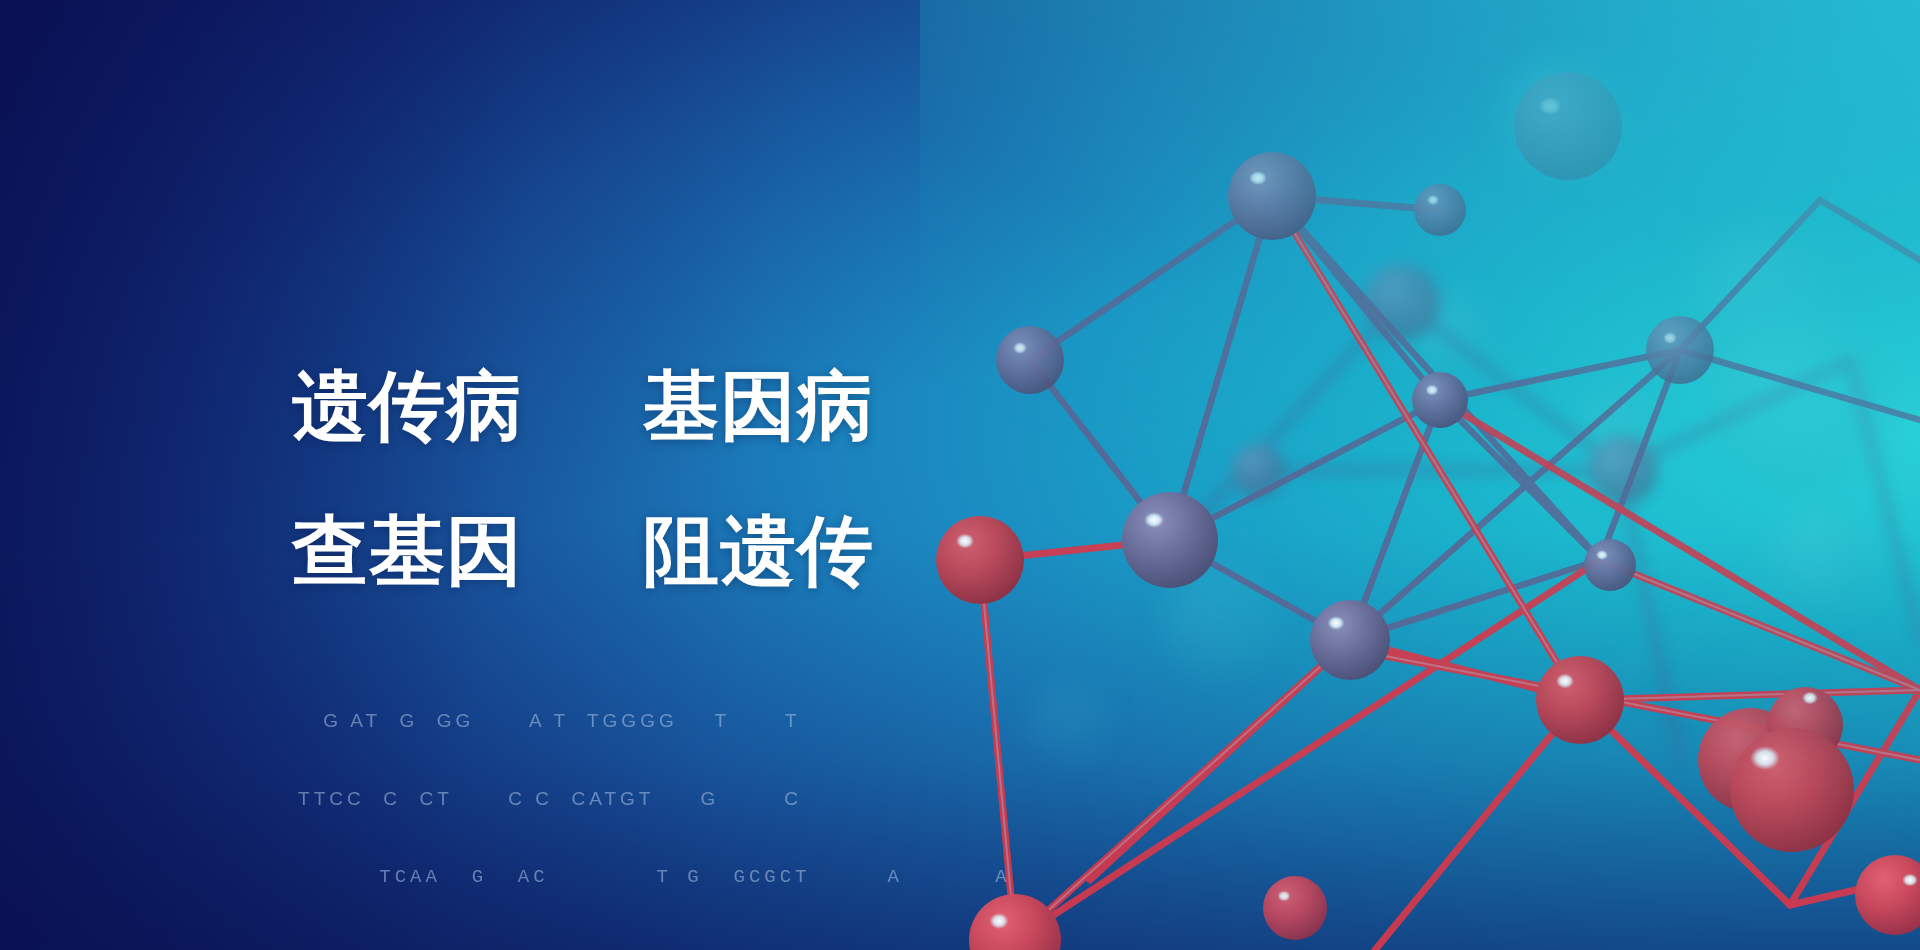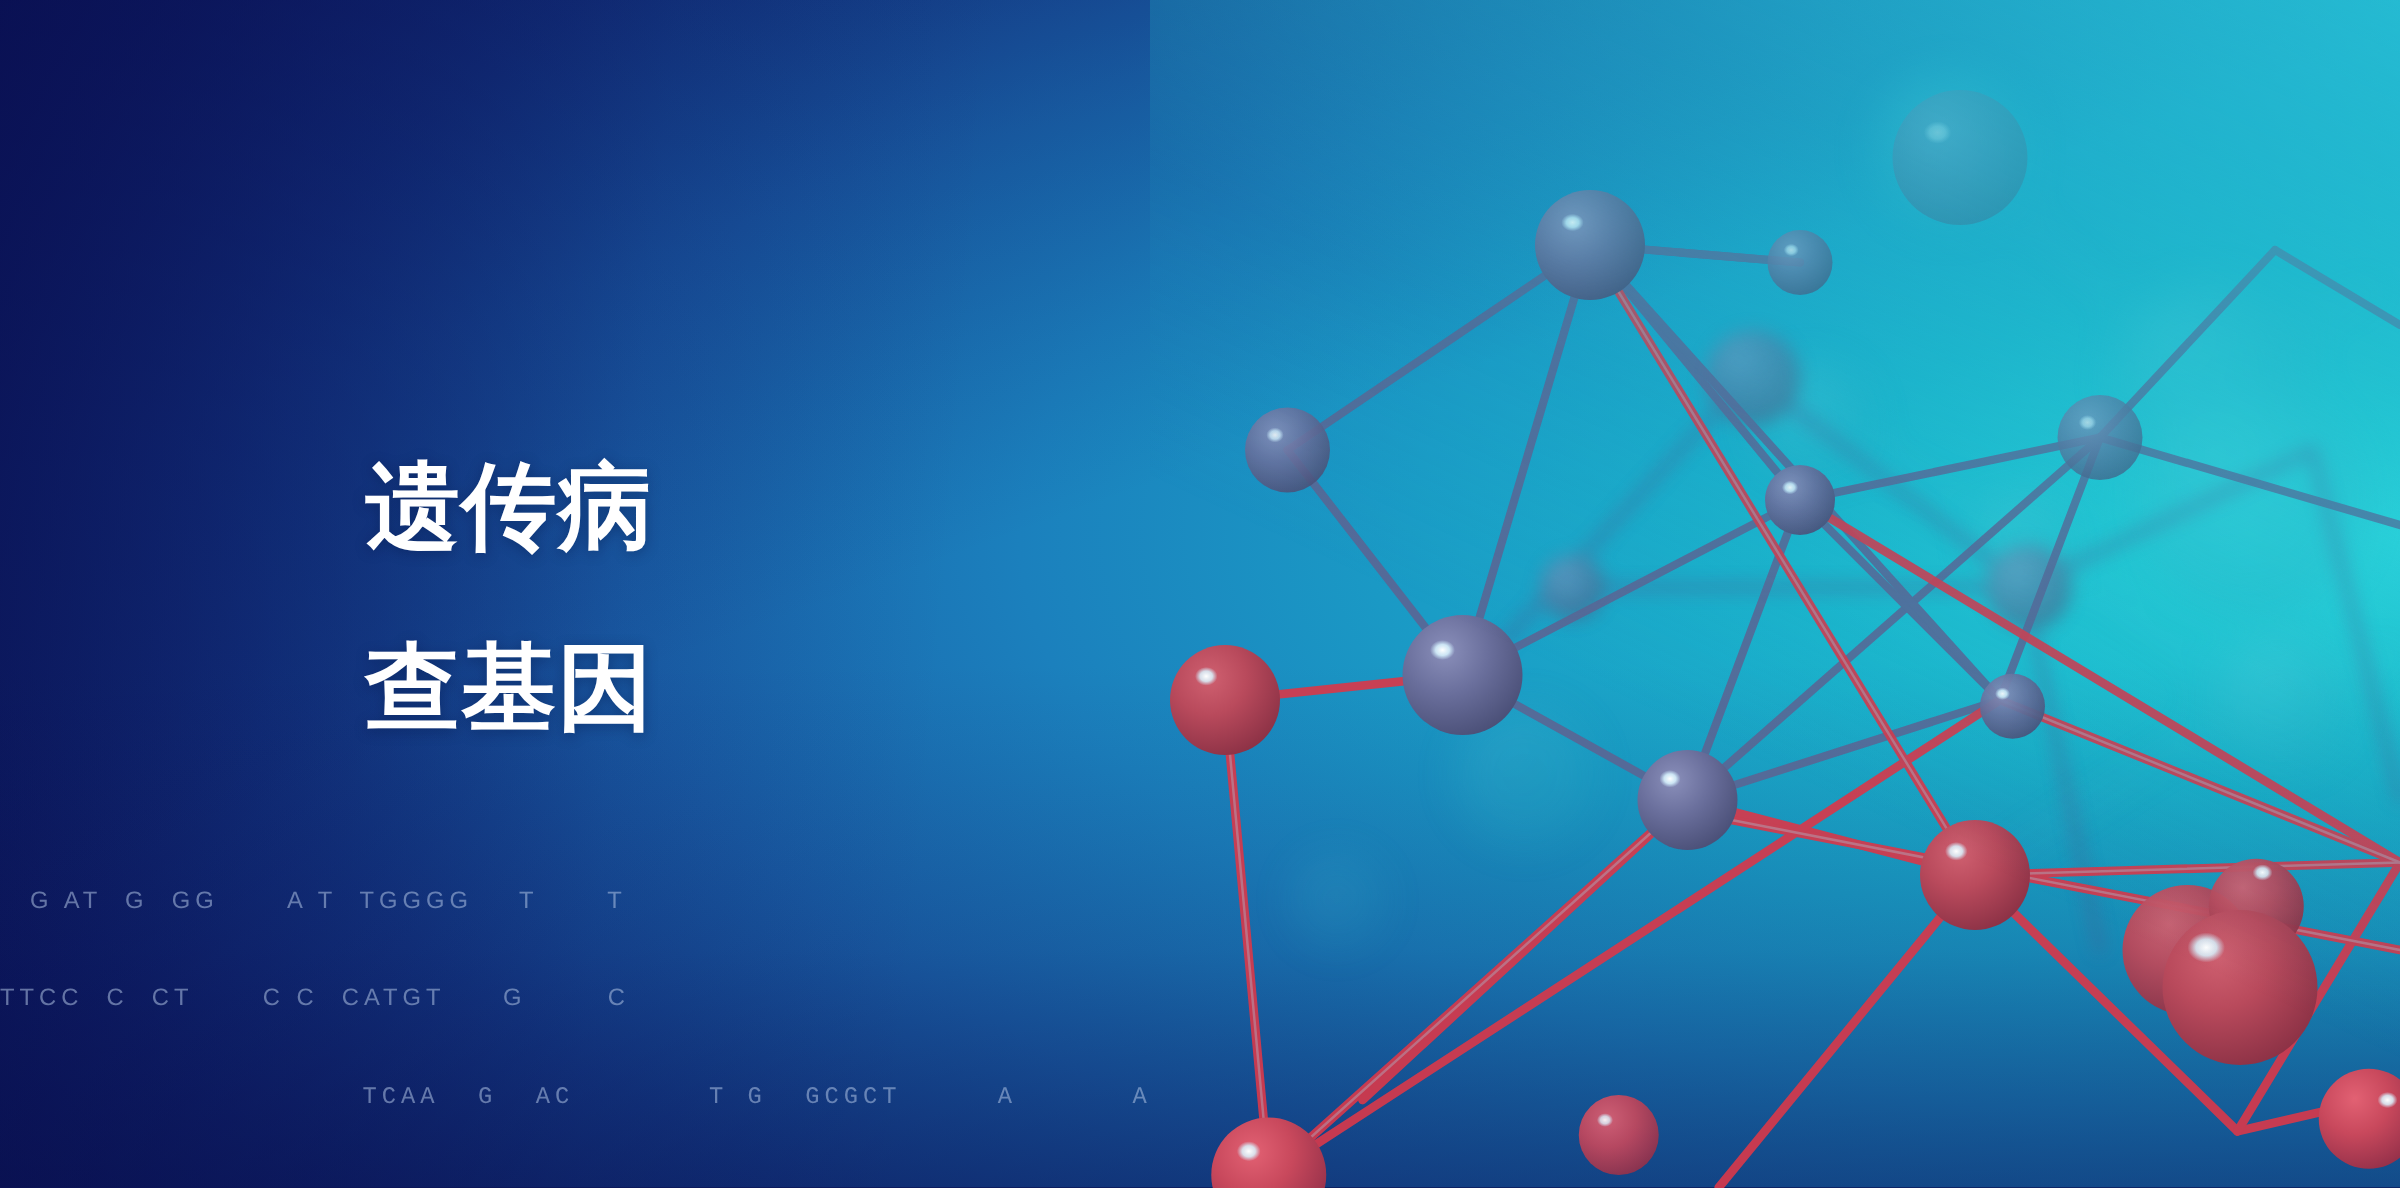--- a/index.html
+++ b/index.html
@@ -62,20 +62,21 @@
   .dna{
     position:absolute;
     left:0; bottom:0;
     width:1100px;
     font-family:"Liberation Sans", sans-serif;
     font-size:19px;
     letter-spacing:4px;
     color:rgba(183,201,232,.52);
     white-space:pre;
     font-weight:400;
+    text-align:center;
   }
   .dna-line{ height:34px; line-height:34px; }
   .dna-line.l1{ padding-left:24px; }
   .dna-line.l2{ }
   .dna-line.l3{ padding-left:290px;font-family:Liberation Mono, monospace; }
   .dna-line.l3{ margin-bottom:12px; }
 </style>
 </head>
 <body>
 
@@ -276,24 +277,26 @@
   </div>
 
   <div style="position:absolute;right:0;top:0;width:1000px;height:950px;
               background:linear-gradient(205deg, rgba(40,200,215,.78) 0%, rgba(36,185,205,.46) 22%, rgba(30,160,195,.14) 42%, rgba(25,130,180,0) 60%);
               pointer-events:none;"></div>
 
   <div class="headline">
     <div class="hl-row">
       <span>遗传病</span>
       <span class="hl-gap"></span>
+      <span>基因病</span>
     </div>
     <div class="hl-row">
       <span>查基因</span>
       <span class="hl-gap"></span>
+      <span>阻遗传</span>
     </div>
   </div>
 
   <div class="dna">
     <div class="dna-line l1">G AT  G  GG      A T  TGGGG    T      T</div>
     <div class="dna-line l2">TTCC  C  CT      C C  CATGT     G       C</div>
     <div class="dna-line l3">TCAA  G  AC       T G  GCGCT     A      A</div>
   </div>
 
 </div>

